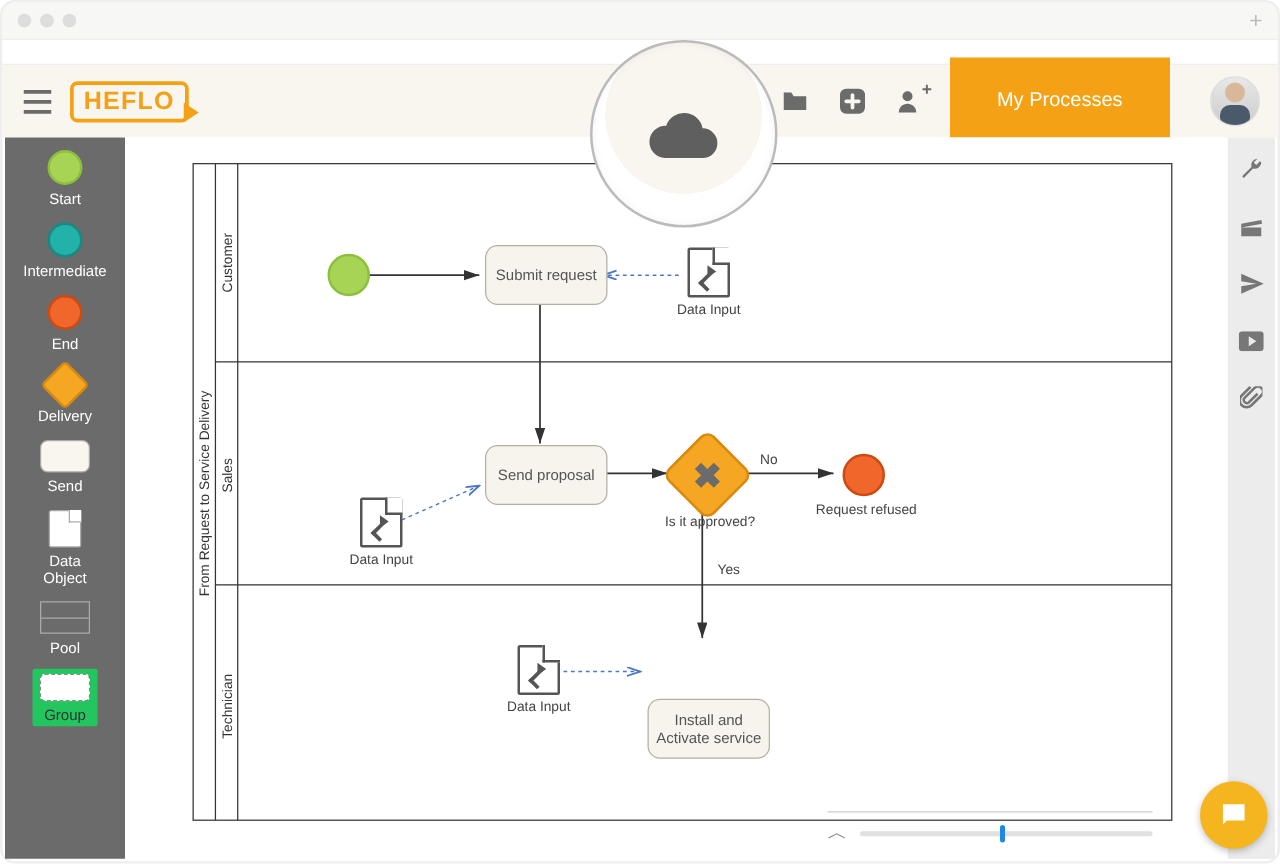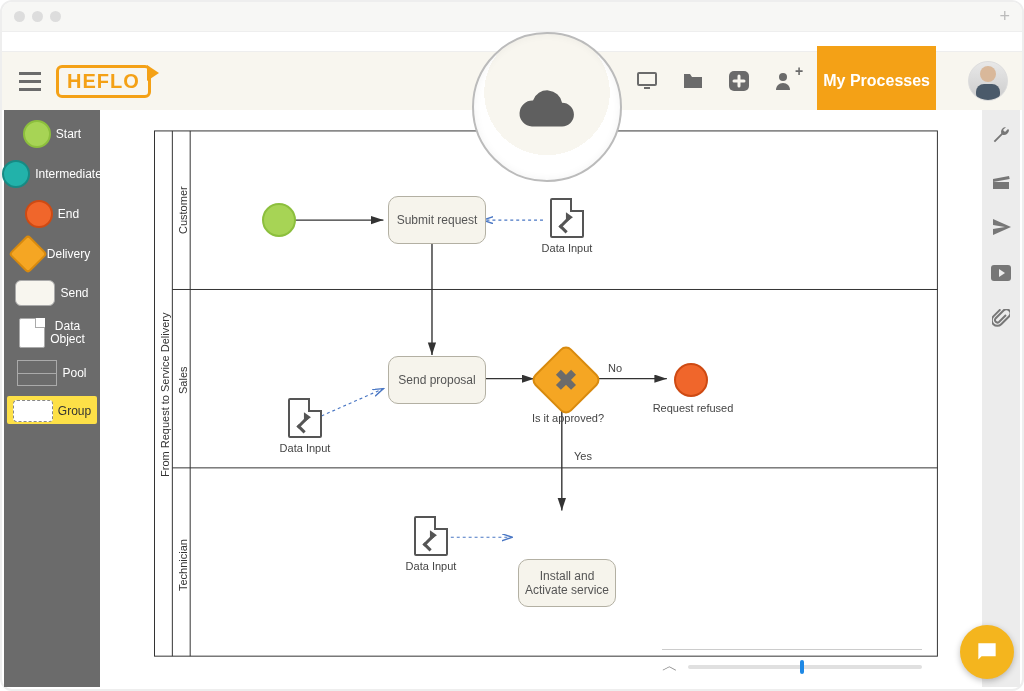--- a/index.html
+++ b/index.html
@@ -9,49 +9,49 @@
   .browser-frame { width: 1024px; height: 691px; border: 2px solid #eee; border-radius: 12px; position: relative; background:#fff;}
   .titlebar { height: 30px; background: #f7f7f5; border-bottom: 1px solid #eee; display:flex; align-items:center; padding:0 12px; border-top-left-radius:10px; border-top-right-radius:10px;}
   .dot { width:11px; height:11px; border-radius:50%; background:#ddd; margin-right:7px; }
   .tab-plus { margin-left:auto; color:#bbb; font-size:18px; font-weight:300; cursor:pointer;}
   .tabbar { height:20px; background:#fff; border-bottom:1px solid #eee; }
 
   
   .header { height:58px; background:#f8f6ef; display:flex; align-items:center; padding:0 0 0 8px; position:relative; }
   .hamburger { width:40px; height:40px; display:flex; flex-direction:column; justify-content:center; align-items:center; cursor:pointer; gap:5px;}
   .hamburger span { display:block; width:22px; height:3px; background:#6b6b6b; }
-  .logo { margin-left:6px; display:flex; align-items:flex-start; }
+  .logo { margin-left:6px; display:flex; align-items:flex-end; }
   .logo-box { border:3px solid #f4a116; border-radius:6px; padding:2px 8px; font-weight:800; color:#f4a116; font-size:20px; letter-spacing:1px;}
   .logo-triangle { width:0;height:0;border-top:8px solid transparent;border-bottom:8px solid transparent;border-left:12px solid #f4a116; margin-left:-4px;}
   .header-icons { margin-left:auto; display:flex; align-items:center; gap:18px; padding-right:0;}
   .header-icons .hicon { color:#6b6b6b; cursor:pointer; display:flex; align-items:center; justify-content:center; width:28px; height:28px;}
-  .my-processes { background:#f4a116; color:#fff; height:71px; display:flex; align-items:center; padding:0 6px; font-size:16px; cursor:pointer; font-weight:700;}
+  .my-processes { background:#f4a116; color:#fff; height:71px; display:flex; align-items:center; padding:0 38px; font-size:16px; cursor:pointer; font-weight:400;}
   .avatar { width:40px; height:40px; border-radius:50%; background:linear-gradient(#e8e8e8,#ccc); margin:0 14px; border:1px solid #ddd; display:flex;align-items:flex-end;justify-content:center;overflow:hidden;}
   .avatar svg{width:32px;height:38px;}
 
   
   .app-body { position:absolute; top:108px; left:2px; right:2px; bottom:2px; display:flex; background:#fff;}
   .left-palette { width:96px; background:#6b6b6b; display:flex; flex-direction:column; align-items:center; padding-top:6px; gap:2px; color:#fff; font-size:12px; text-align:center;}
-  .pal-item { display:flex; flex-direction:row; align-items:center; gap:5px; cursor:grab; padding:4px 0 6px;}
+  .pal-item { display:flex; flex-direction:column; align-items:center; gap:5px; cursor:grab; padding:4px 0 6px;}
   .pal-label { line-height:13px; }
   .pal-shape { display:flex; align-items:center; justify-content:center;}
   .circle { width:28px; height:28px; border-radius:50%; }
   .circle.start { background:#a7d455; border:2px solid #8cbf3d;}
   .circle.inter { background:#22b2aa; border:2px solid #178a84;}
   .circle.end   { background:#f0662b; border:2px solid #ce4a13;}
   .diamond { width:28px;height:28px; background:#f5a623; border:2px solid #d88a0e; transform:rotate(45deg); border-radius:4px;}
   .task-rect { width:40px; height:26px; background:#f8f6ef; border:1.5px solid #aaa; border-radius:6px;}
   .sub-rect  { width:40px; height:26px; background:#f8f6ef; border:1.5px solid #aaa; border-radius:6px; position:relative;}
   .sub-rect::after{content:"";position:absolute;bottom:-1.5px;left:50%;transform:translateX(-50%);width:9px;height:9px;border:1.5px solid #aaa;background:#f8f6ef;border-radius:2px;}
   .doc-shape { width:26px; height:30px; background:#fff; border:1.5px solid #aaa; border-radius:2px; position:relative;}
   .doc-shape::after{content:"";position:absolute;top:-1px;right:-1px;width:9px;height:9px;background:#fff;border-left:1.5px solid #aaa;border-bottom:1.5px solid #aaa;}
   .pool-shape { width:40px; height:26px; border:1.5px solid #aaa;}
   .pool-shape::before{content:"";display:block;height:50%;border-bottom:1.5px solid #aaa;}
   .group-shape { width:40px; height:22px; border:1.5px dashed #888; border-radius:4px; background:#fff;}
-  .group-wrap { background:#fde047; color:#333; padding:4px 6px 2px; border-radius:2px; margin-top:2px;}
+  .group-wrap { background:#22c55e; color:#333; padding:4px 6px 2px; border-radius:2px; margin-top:2px;}
   .group-wrap .pal-label{color:#333;font-size:12px;}
 
   .right-tools { width:38px; background:#ececec; display:flex; flex-direction:column; align-items:center; padding-top:14px; gap:24px;}
   .right-tools .ricon { color:#777; cursor:pointer; width:22px; height:22px; display:flex;align-items:center;justify-content:center;}
 
   .canvas-wrap { flex:1; position:relative; background:#fff; overflow:hidden;}
   .diagram { position:absolute; inset:0; }
   .pool-title { position:absolute; writing-mode:vertical-rl; transform:rotate(180deg); font-size:11px; color:#333; display:flex;align-items:center;justify-content:center;}
   .lane-title { position:absolute; writing-mode:vertical-rl; transform:rotate(180deg); font-size:11px; color:#333; display:flex;align-items:center;justify-content:center;}
 

